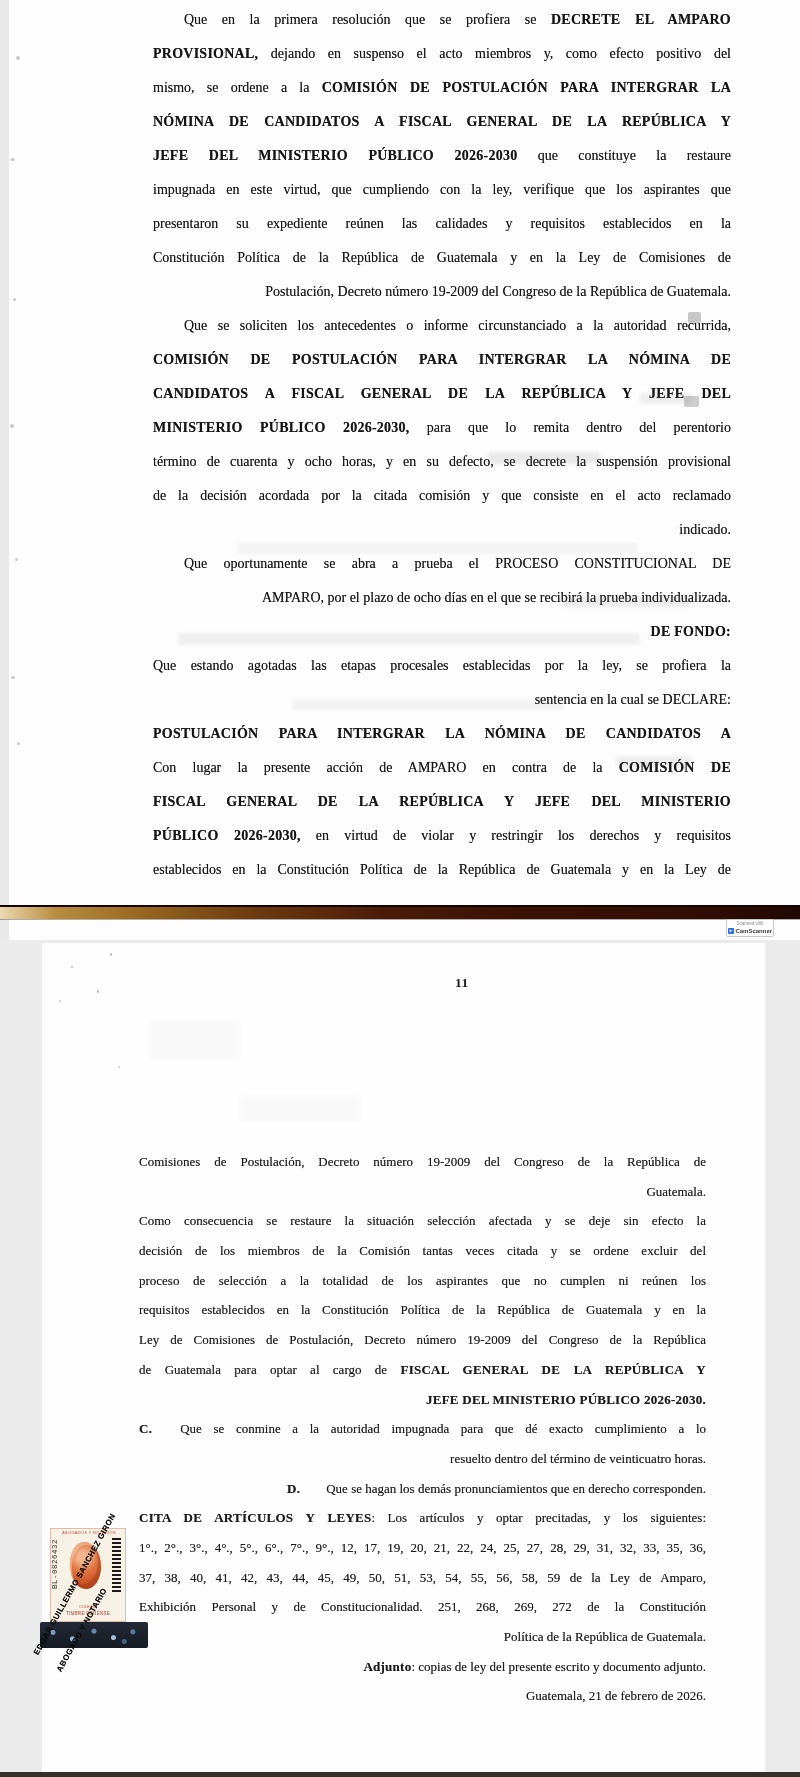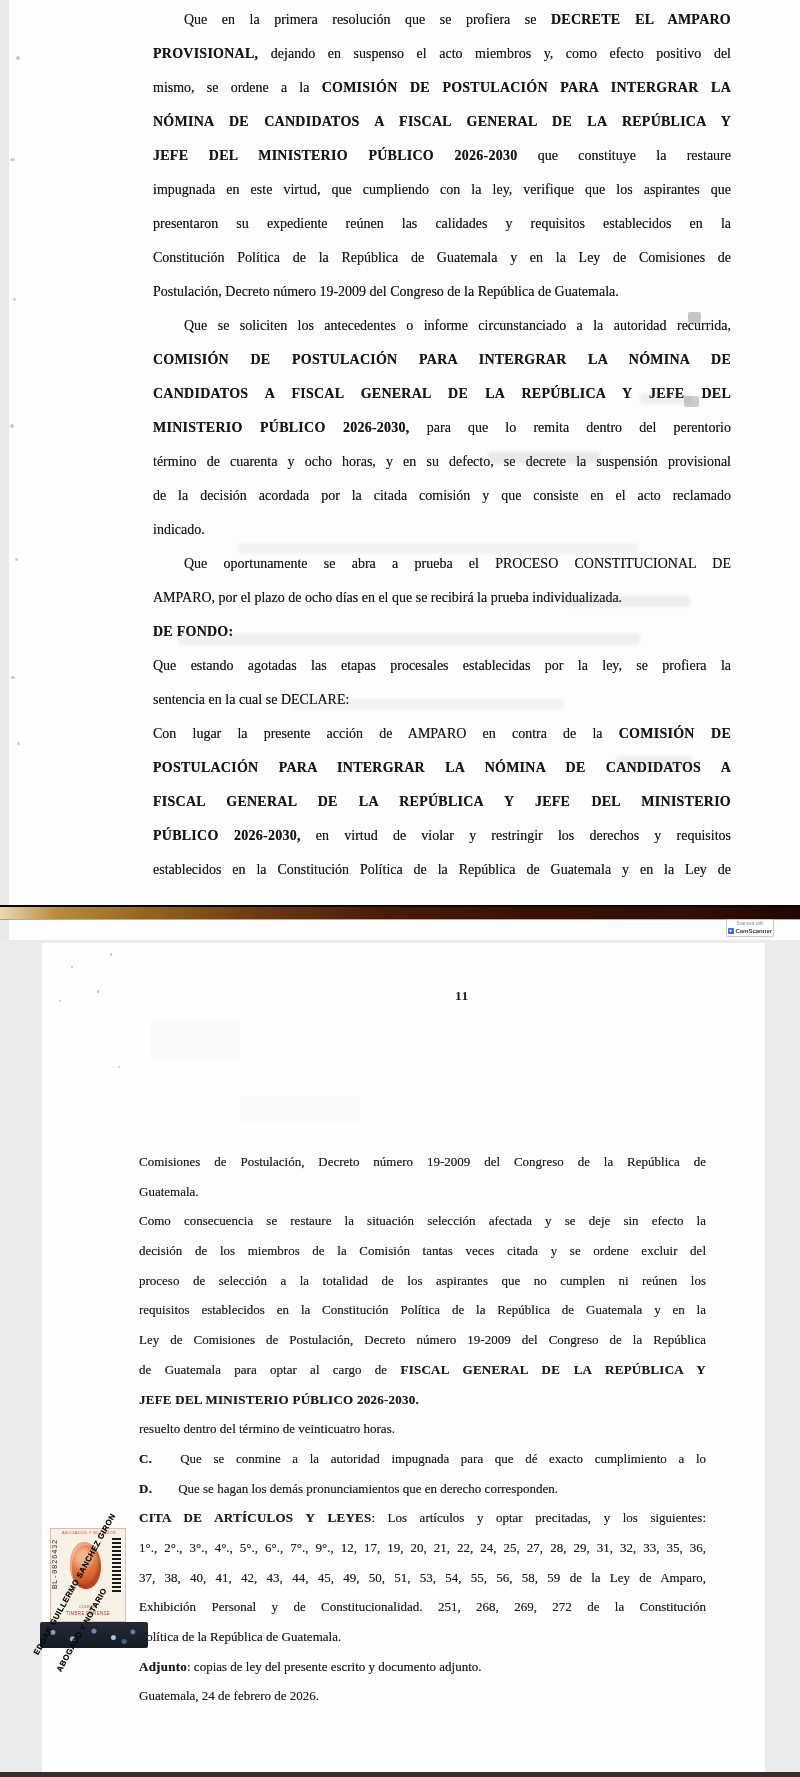--- a/index.html
+++ b/index.html
@@ -7,21 +7,21 @@
        font-family:"Liberation Serif","DejaVu Serif",serif;}
   .canvas{position:absolute;left:0;top:0;width:800px;height:1777px;}
 
   
   .page1{position:absolute;left:0;top:0;width:800px;height:940px;background:#fdfdfd;}
   .edge-left{position:absolute;left:0;top:0;width:9px;height:940px;background:#e9e9e9;}
   .p1block{position:absolute;left:113px;top:3px;width:578px;--lh:34px;font-size:14px;color:#151515;
            text-shadow:0 0 .45px rgba(10,10,10,.55);margin-left:40px;}
   .p2block{position:absolute;left:139px;top:1147px;width:567px;--lh:29.7px;font-size:13px;color:#1c1c1c;
            text-shadow:0 0 .35px rgba(10,10,10,.5);}
-  .tline{height:var(--lh);line-height:var(--lh);overflow:hidden;position:relative;text-align:left;}
+  .tline{height:var(--lh);line-height:var(--lh);overflow:hidden;position:relative;text-align:right;}
   .just{text-align:justify;text-align-last:justify;}
   .ind{text-indent:31px;}
   .b{font-weight:700;letter-spacing:.25px;}
 
   
   .g{position:absolute;background:#777;opacity:.1;filter:blur(1.5px);border-radius:2px;}
   .s{position:absolute;background:#555;opacity:.3;border-radius:50%;}
 
   
   .scanband{position:absolute;left:0;top:905px;width:800px;height:14px;
@@ -36,21 +36,21 @@
          font-family:"Liberation Sans",sans-serif;display:flex;flex-direction:column;
          align-items:center;justify-content:center;gap:1px;}
   .badge .b1{font-size:4.5px;color:#8a8a8a;line-height:4.5px;}
   .badge .b2{display:flex;align-items:center;gap:1.5px;font-size:6px;font-weight:700;color:#3a3a3a;line-height:6px;}
   .badge .bicon{width:6px;height:6px;background:#2f6fe4;color:#fff;border-radius:1px;font-size:4.5px;
                 line-height:6px;text-align:center;display:inline-block;}
 
   
   .page2bg{position:absolute;left:0;top:940px;width:800px;height:837px;background:#ebebeb;}
   .page2{position:absolute;left:42px;top:3px;width:723px;height:834px;background:#fefefe;}
-  .pagenum{position:absolute;left:370px;top:45px;width:100px;text-align:center;
+  .pagenum{position:absolute;left:370px;top:32px;width:100px;text-align:center;
            font-size:13.5px;font-weight:700;color:#1a1a1a;letter-spacing:.5px;}
 
   
   .stamp-body{position:absolute;left:50px;top:1528px;width:76px;height:94px;background:#f8f2e6;
               border:1px solid #e0bca6;box-sizing:border-box;}
   .serial{position:absolute;left:0px;top:10px;writing-mode:vertical-rl;transform:rotate(180deg);
           font-family:"Liberation Mono","DejaVu Sans Mono",monospace;font-size:7.5px;color:#2e2e2e;letter-spacing:.5px;}
   .sheader{position:absolute;left:10px;right:8px;top:2px;font-size:4px;line-height:4.5px;color:#c65038;
            text-align:center;font-family:"Liberation Sans",sans-serif;letter-spacing:.3px;}
   .emblem{position:absolute;left:19px;top:13px;width:31px;height:47px;
@@ -102,22 +102,22 @@
         <div class="tline just"><span class="b">CANDIDATOS A FISCAL GENERAL DE LA REPÚBLICA Y JEFE DEL</span></div>
         <div class="tline just"><span class="b">MINISTERIO PÚBLICO 2026-2030,</span><span> para que lo remita dentro del perentorio</span></div>
         <div class="tline just"><span>término de cuarenta y ocho horas, y en su defecto, se decrete la suspensión provisional</span></div>
         <div class="tline just"><span>de la decisión acordada por la citada comisión y que consiste en el acto reclamado</span></div>
         <div class="tline"><span>indicado.</span></div>
         <div class="tline just ind"><span>Que oportunamente se abra a prueba el PROCESO CONSTITUCIONAL DE</span></div>
         <div class="tline"><span>AMPARO, por el plazo de ocho días en el que se recibirá la prueba individualizada.</span></div>
         <div class="tline"><span class="b">DE FONDO:</span></div>
         <div class="tline just"><span>Que estando agotadas las etapas procesales establecidas por la ley, se profiera la</span></div>
         <div class="tline"><span>sentencia en la cual se DECLARE:</span></div>
+        <div class="tline just"><span class="b">POSTULACIÓN PARA INTERGRAR LA NÓMINA DE CANDIDATOS A</span></div>
         <div class="tline just"><span>Con lugar la presente acción de AMPARO en contra de la </span><span class="b">COMISIÓN DE</span></div>
-        <div class="tline just"><span class="b">POSTULACIÓN PARA INTERGRAR LA NÓMINA DE CANDIDATOS A</span></div>
         <div class="tline just"><span class="b">FISCAL GENERAL DE LA REPÚBLICA Y JEFE DEL MINISTERIO</span></div>
         <div class="tline just"><span class="b">PÚBLICO 2026-2030,</span><span> en virtud de violar y restringir los derechos y requisitos</span></div>
         <div class="tline just"><span>establecidos en la Constitución Política de la República de Guatemala y en la Ley de</span></div>
       </div>
 
     <div class="g" style="left:640px;top:393px;width:52px;height:11px;"></div>
     <div class="g" style="left:488px;top:452px;width:112px;height:12px;opacity:.14;"></div>
     <div class="g" style="left:688px;top:312px;width:13px;height:11px;opacity:.4;filter:blur(.7px);"></div>
     <div class="g" style="left:684px;top:396px;width:15px;height:11px;opacity:.35;filter:blur(.7px);"></div>
     <div class="g" style="left:238px;top:543px;width:400px;height:11px;opacity:.07;"></div>
@@ -153,30 +153,30 @@
   <div class="p2block">
       <div class="tline just"><span>Comisiones de Postulación, Decreto número 19-2009 del Congreso de la República de</span></div>
       <div class="tline"><span>Guatemala.</span></div>
       <div class="tline just"><span>Como consecuencia se restaure la situación selección afectada y se deje sin efecto la</span></div>
       <div class="tline just"><span>decisión de los miembros de la Comisión tantas veces citada y se ordene excluir del</span></div>
       <div class="tline just"><span>proceso de selección a la totalidad de los aspirantes que no cumplen ni reúnen los</span></div>
       <div class="tline just"><span>requisitos establecidos en la Constitución Política de la República de Guatemala y en la</span></div>
       <div class="tline just"><span>Ley de Comisiones de Postulación, Decreto número 19-2009 del Congreso de la República</span></div>
       <div class="tline just"><span>de Guatemala para optar al cargo de </span><span class="b">FISCAL GENERAL DE LA REPÚBLICA Y</span></div>
       <div class="tline"><span class="b">JEFE DEL MINISTERIO PÚBLICO 2026-2030.</span></div>
+      <div class="tline just"><span class="b" style="margin-right: 28px;">C.</span><span>Que se conmine a la autoridad impugnada para que dé exacto cumplimiento a lo</span></div>
       <div class="tline"><span>resuelto dentro del término de veinticuatro horas.</span></div>
-      <div class="tline just"><span class="b" style="margin-right: 28px;">C.</span><span>Que se conmine a la autoridad impugnada para que dé exacto cumplimiento a lo</span></div>
       <div class="tline"><span class="b" style="margin-right: 26px;">D.</span><span>Que se hagan los demás pronunciamientos que en derecho corresponden.</span></div>
       <div class="tline just"><span class="b">CITA DE ARTÍCULOS Y LEYES</span><span>: Los artículos y optar precitadas, y los siguientes:</span></div>
       <div class="tline just"><span>1°., 2°., 3°., 4°., 5°., 6°., 7°., 9°., 12, 17, 19, 20, 21, 22, 24, 25, 27, 28, 29, 31, 32, 33, 35, 36,</span></div>
       <div class="tline just"><span>37, 38, 40, 41, 42, 43, 44, 45, 49, 50, 51, 53, 54, 55, 56, 58, 59 de la Ley de Amparo,</span></div>
       <div class="tline just"><span>Exhibición Personal y de Constitucionalidad. 251, 268, 269, 272 de la Constitución</span></div>
       <div class="tline"><span>Política de la República de Guatemala.</span></div>
       <div class="tline"><span class="b">Adjunto</span><span>: copias de ley del presente escrito y documento adjunto.</span></div>
-      <div class="tline"><span>Guatemala, 24 de febrero de 2026.</span></div>
+      <div class="tline"><span>Guatemala, 21 de febrero de 2026.</span></div>
     </div>
 
   <div class="s" style="left:110px;top:953px;width:2px;height:3px;opacity:.4;"></div>
   <div class="s" style="left:71px;top:966px;width:2px;height:2px;opacity:.35;"></div>
   <div class="s" style="left:97px;top:990px;width:2px;height:3px;opacity:.4;"></div>
   <div class="s" style="left:59px;top:1000px;width:2px;height:2px;opacity:.35;"></div>
   <div class="s" style="left:118px;top:1066px;width:2px;height:2px;opacity:.3;"></div>
   <div class="g" style="left:150px;top:1020px;width:90px;height:40px;opacity:.03;"></div>
   <div class="g" style="left:240px;top:1096px;width:120px;height:26px;opacity:.03;"></div>
 

